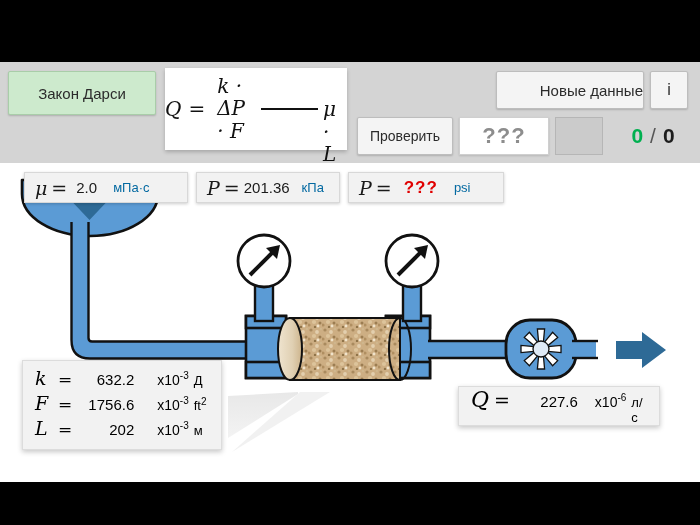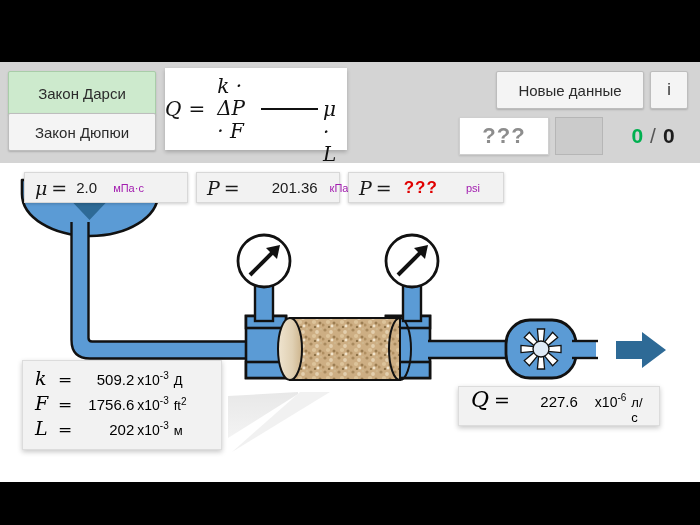--- a/index.html
+++ b/index.html
@@ -52,21 +52,21 @@
     box-shadow: 0 1px 2px rgba(0,0,0,0.18);
     user-select: none;
     white-space: nowrap;
   }
   .btn.selected {
     background: #cdeacd;
     border-color: #a9cda9;
   }
   #btn-darcy   { left: 8px;  top: 9px;  width: 148px; height: 44px; }
   #btn-dupuit  { left: 8px;  top: 51px; width: 148px; height: 38px; }
-  #btn-newdata { left: 496px; top: 9px; width: 148px; height: 38px; }
+  #btn-newdata { left: 496px; top: 9px; width: 148px; height: 38px; justify-content: flex-end; }
   #btn-info    { left: 650px; top: 9px; width: 38px;  height: 38px; font-size: 16px;}
   #btn-check   { left: 357px; top: 55px; width: 96px;  height: 38px; font-size: 14px;}
 
   
   #formula-card {
     position: absolute;
     left: 165px;
     top: 6px;
     width: 182px;
     height: 82px;
@@ -158,22 +158,22 @@
     font-size: 14px;
     color: #1a1a1a;
     white-space: nowrap;
     gap: 4px;
   }
   .sym {
     font-family: "DejaVu Serif", "Liberation Serif", serif;
     font-style: italic;
     font-size: 19px;
   }
-  .val { font-size: 15px; margin-left: 28px; }
-  .unit { font-size: 11px; color: #a21caf; }
+  .val { font-size: 15px; }
+  .unit { font-size: 13px; color: #0369a1; }
   .unknown { color: #e00000; font-weight: bold; font-size: 17px; letter-spacing: 1px; }
 
   #chip-mu { left: 24px;  top: 110px; width: 164px; height: 31px; }
   #chip-p1 { left: 196px; top: 110px; width: 144px; height: 31px; }
   #chip-p2 { left: 348px; top: 110px; width: 156px; height: 31px; }
 
   
   .paramcard {
     position: absolute;
     box-sizing: border-box;
@@ -186,21 +186,21 @@
   #card-q   { left: 458px; top: 324px; width: 202px; height: 40px; display:flex; align-items:center; }
   .prow {
     display: flex;
     align-items: baseline;
     height: 25px;
     gap: 3px;
   }
   .prow .sym { width: 20px; display:inline-block; }
   .prow .eq  { font-family: "DejaVu Serif","Liberation Serif",serif; font-size: 17px; margin-right: 3px;}
   .prow .num { min-width: 56px; text-align: right; font-size: 15px; }
-  .prow .exp { font-size: 14px; margin-left: 0; }
+  .prow .exp { font-size: 14px; margin-left: 20px; }
   .prow .exp sup { font-size: 10px; }
   .prow .u { font-size: 13px; margin-left: 2px; }
   .prow .u sup { font-size: 10px; }
 
   
   #apparatus { position: absolute; left: 0; top: 0; width: 700px; height: 420px; }
 </style>
 </head>
 <body>
 
@@ -321,28 +321,28 @@
       <span class="sym">P</span>
       <span class="sym">=</span>
       <span class="val">201.36</span>
       <span class="unit" style="margin-left:8px">кПа</span>
     </div>
 
     <div class="chip" id="chip-p2">
       <span class="sym">P</span>
       <span class="sym">=</span>
       <span class="unknown" style="margin-left:8px">???</span>
-      <span class="unit" style="margin-left:24px">psi</span>
+      <span class="unit" style="margin-left:12px">psi</span>
     </div>
 
     <div class="paramcard" id="card-klf">
       <div class="prow">
         <span class="sym">k</span>
         <span class="eq">=</span>
-        <span class="num">509.2</span>
+        <span class="num">632.2</span>
         <span class="exp"><span>x10</span><sup>-3</sup></span>
         <span class="u">Д</span>
       </div>
       <div class="prow">
         <span class="sym">F</span>
         <span class="eq">=</span>
         <span class="num">1756.6</span>
         <span class="exp"><span>x10</span><sup>-3</sup></span>
         <span class="u"><span>ft</span><sup>2</sup></span>
       </div>
@@ -362,43 +362,43 @@
         <span class="num" style="margin-left:6px">227.6</span>
         <span class="exp" style="margin-left:14px"><span>x10</span><sup>-6</sup></span>
         <span class="u">л/с</span>
       </div>
     </div>
 
     <div id="toolbar">
 
       <div class="btn selected" id="btn-darcy">
         <span>Закон Дарси</span>
-      </div>
-      <div class="btn" id="btn-dupuit">
-        <span>Закон Дюпюи</span>
       </div>
 
       <div id="formula-card">
         <div class="formula">
           <span>Q</span>
           <span>=</span>
           <span class="frac">
             <span class="num">k · ΔP · F</span>
             <span class="bar"></span>
             <span class="den">μ · L</span>
           </span>
         </div>
       </div>
 
       <div class="btn" id="btn-newdata">
         <span>Новые данные</span>
       </div>
       <div class="btn" id="btn-info">
         <span>i</span>
       </div>
+      <div class="btn" id="btn-check">
+        <span>Проверить</span>
+      </div>
 
       <div id="answer-field">
         <span>???</span>
       </div>
       <div id="answer-swatch"></div>
 
       <div id="score">
         <span class="correct">0</span>
         <span class="sep">/</span>
         <span class="total">0</span>

